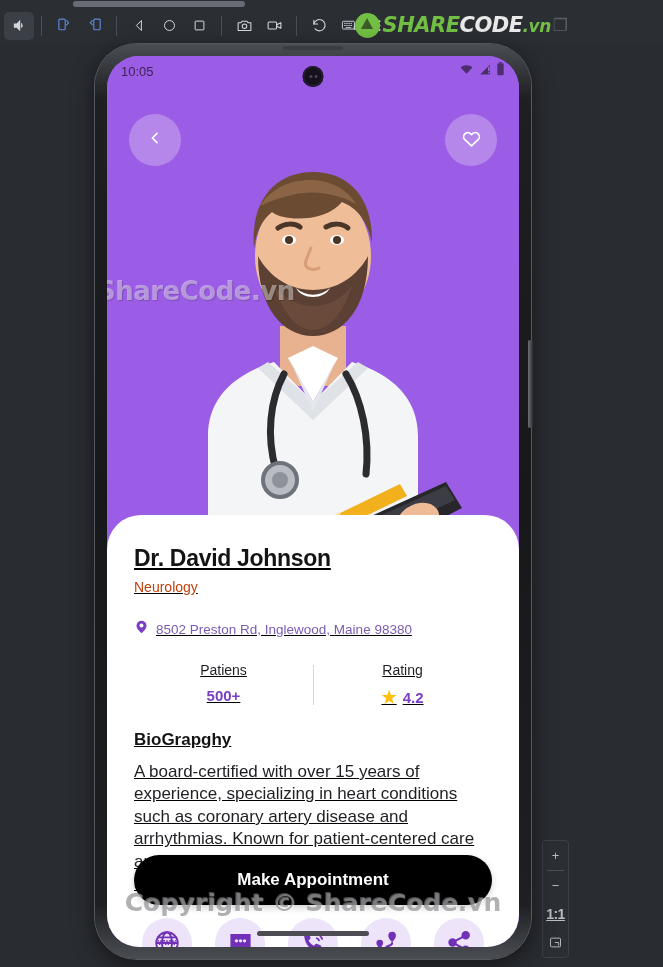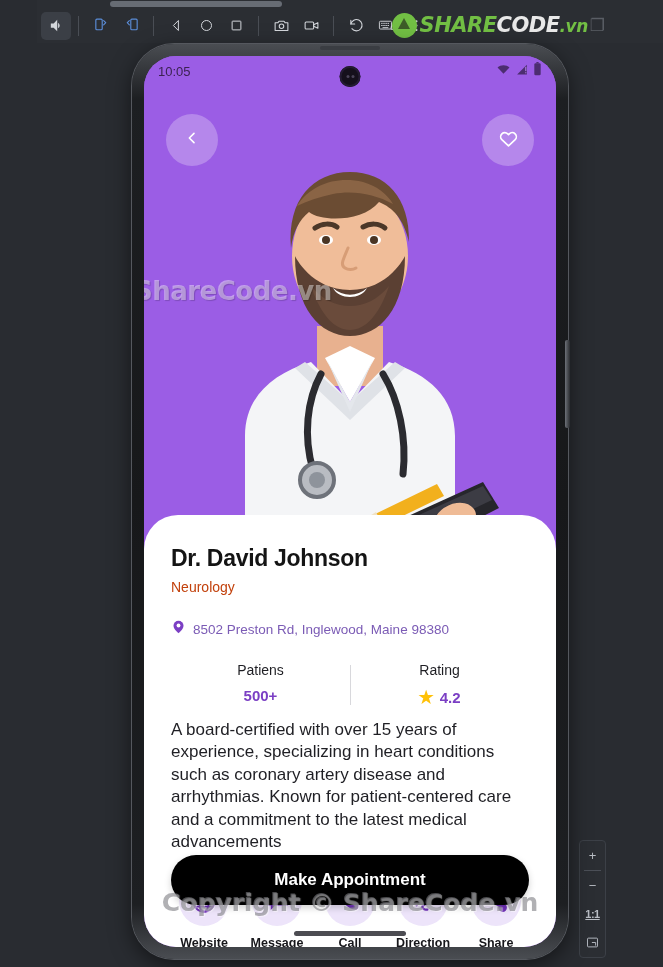--- a/index.html
+++ b/index.html
@@ -2,21 +2,21 @@
 <html><head>
 <meta charset="utf-8">
 <style>
   * { box-sizing: border-box; margin: 0; padding: 0; }
   html, body {
     width: 663px; height: 967px;
     background: #292c31;
     font-family: "Liberation Sans", sans-serif;
     overflow: hidden;
   }
-  #root { position: relative; width: 572px; height: 967px; background: #292c31; margin-left: 37px; }
+  #root { position: relative; width: 572px; height: 967px; background: #292c31; }
 
   
   .titlebar { position:absolute; top:0; left:0; width:663px; height:8px; background:#2b2e33; }
   .titlebar-handle { position:absolute; top:1px; left:73px; width:172px; height:6px;
     background:#676c74; border-radius:3px; }
 
   
   .toolbar { position:absolute; top:8px; left:0; width:663px; height:35px;
     background:#2b2e33; display:flex; align-items:center; padding-left:4px; }
   .tb-btn { width:30px; height:28px; display:flex; align-items:center; justify-content:center;
@@ -39,21 +39,21 @@
   .lt-code { color:#e9e9e9; }
   .lt-vn { color:#72bf44; font-size:17px; }
   .logo-extra { color:#5a5e65; font-size:17px; margin-left:2px; }
 
   
   .zoompanel { position:absolute; right:3px; top:840px; width:27px; height:118px;
     border:1px solid #3c4047; border-radius:4px; background:#2b2e33;
     display:flex; flex-direction:column; align-items:center; }
   .zp-item { width:27px; height:29px; display:flex; align-items:center; justify-content:center;
     color:#b9bdc4; font-size:13px; cursor:pointer; }
-  .zp-item.small { font-size:11px; font-weight:bold; letter-spacing:-0.5px;text-decoration:underline; }
+  .zp-item.small { font-size:14px; font-weight:bold; letter-spacing:-0.5px;text-decoration:underline; }
   .zp-div { width:17px; height:1px; background:#4b4f57; }
 
   
   .phone { position:absolute; left:95px; top:44px; width:436px; height:915px;
     background: linear-gradient(180deg,#4a4d52 0%, #1d1f22 6%, #17181a 50%, #1d1f22 94%, #4a4d52 100%);
     border-radius:42px; padding:12px 12px;
     box-shadow: 0 0 0 1px #55585e, 0 6px 22px rgba(0,0,0,.55); }
   .phone-notchbar { position:absolute; left:50%; transform:translateX(-50%); top:2px;
     width:60px; height:4px; border-radius:2px; background:#3a3d42; }
   .side-btn { position:absolute; right:-2px; top:296px; width:5px; height:88px;
@@ -83,21 +83,21 @@
     font-family:"DejaVu Sans", sans-serif; letter-spacing:-0.5px; }
 
   .circ-btn { position:absolute; top:58px; width:52px; height:52px; border-radius:50%;
     background:rgba(255,255,255,.26); display:flex; align-items:center; justify-content:center;
     cursor:pointer; z-index:5; }
   .circ-btn.back { left:22px; }
   .circ-btn.fav { right:22px; }
 
   
   .card { position:absolute; left:0; top:459px; width:100%; height:432px;
-    background:#fff; border-radius:34px 34px 0 0; padding:30px 27px 0 27px; z-index:4; }
+    background:#fff; border-radius:34px 34px 0 0; padding:30px 27px 0 27px; z-index:4;text-decoration:underline; }
   .doc-name { font-size:23px; font-weight:bold; color:#141414; letter-spacing:-0.3px; }
   .doc-spec { font-size:14px; color:#c2410c; margin-top:7px; }
   .addr-row { display:flex; align-items:center; gap:7px; margin-top:23px; }
   .addr-text { font-size:13.5px; color:#7b5bb5; }
 
   
   .stats { display:flex; margin-top:22px; }
   .stat { flex:1; text-align:center; position:relative; }
   .stat + .stat::before { content:""; position:absolute; left:0; top:3px;
     width:1px; height:40px; background:#d8d8dc; }
@@ -351,20 +351,21 @@
           </div>
           <div class="stat">
             <div class="stat-label">Rating</div>
             <div class="stat-value">
               <span class="star">★</span>
                 <span>4.2</span>
             </div>
           </div>
         </div>
 
+        <div class="bio-title">BioGrapghy</div>
         <div class="bio-text">A board-certified with over 15 years of experience,  specializing in heart conditions such as coronary artery  disease and arrhythmias. Known for patient-centered care  and a commitment to the latest medical advancements</div>
 
         <div class="actions">
           <div class="action">
             <div class="action-icon">
               <svg width="28" height="28" viewBox="0 0 24 24" fill="none" stroke="#7030b8" stroke-width="1.6">
                   <circle cx="12" cy="12" r="9.2"></circle>
                   <ellipse cx="12" cy="12" rx="4.2" ry="9.2"></ellipse>
                   <path d="M2.8 12h18.4M4 7.2h16M4 16.8h16"></path>
                   <text x="12" y="13.9" font-size="5.4" font-family="Liberation Sans, sans-serif" font-weight="bold" fill="#7030b8" stroke="none" text-anchor="middle">WWW</text>

